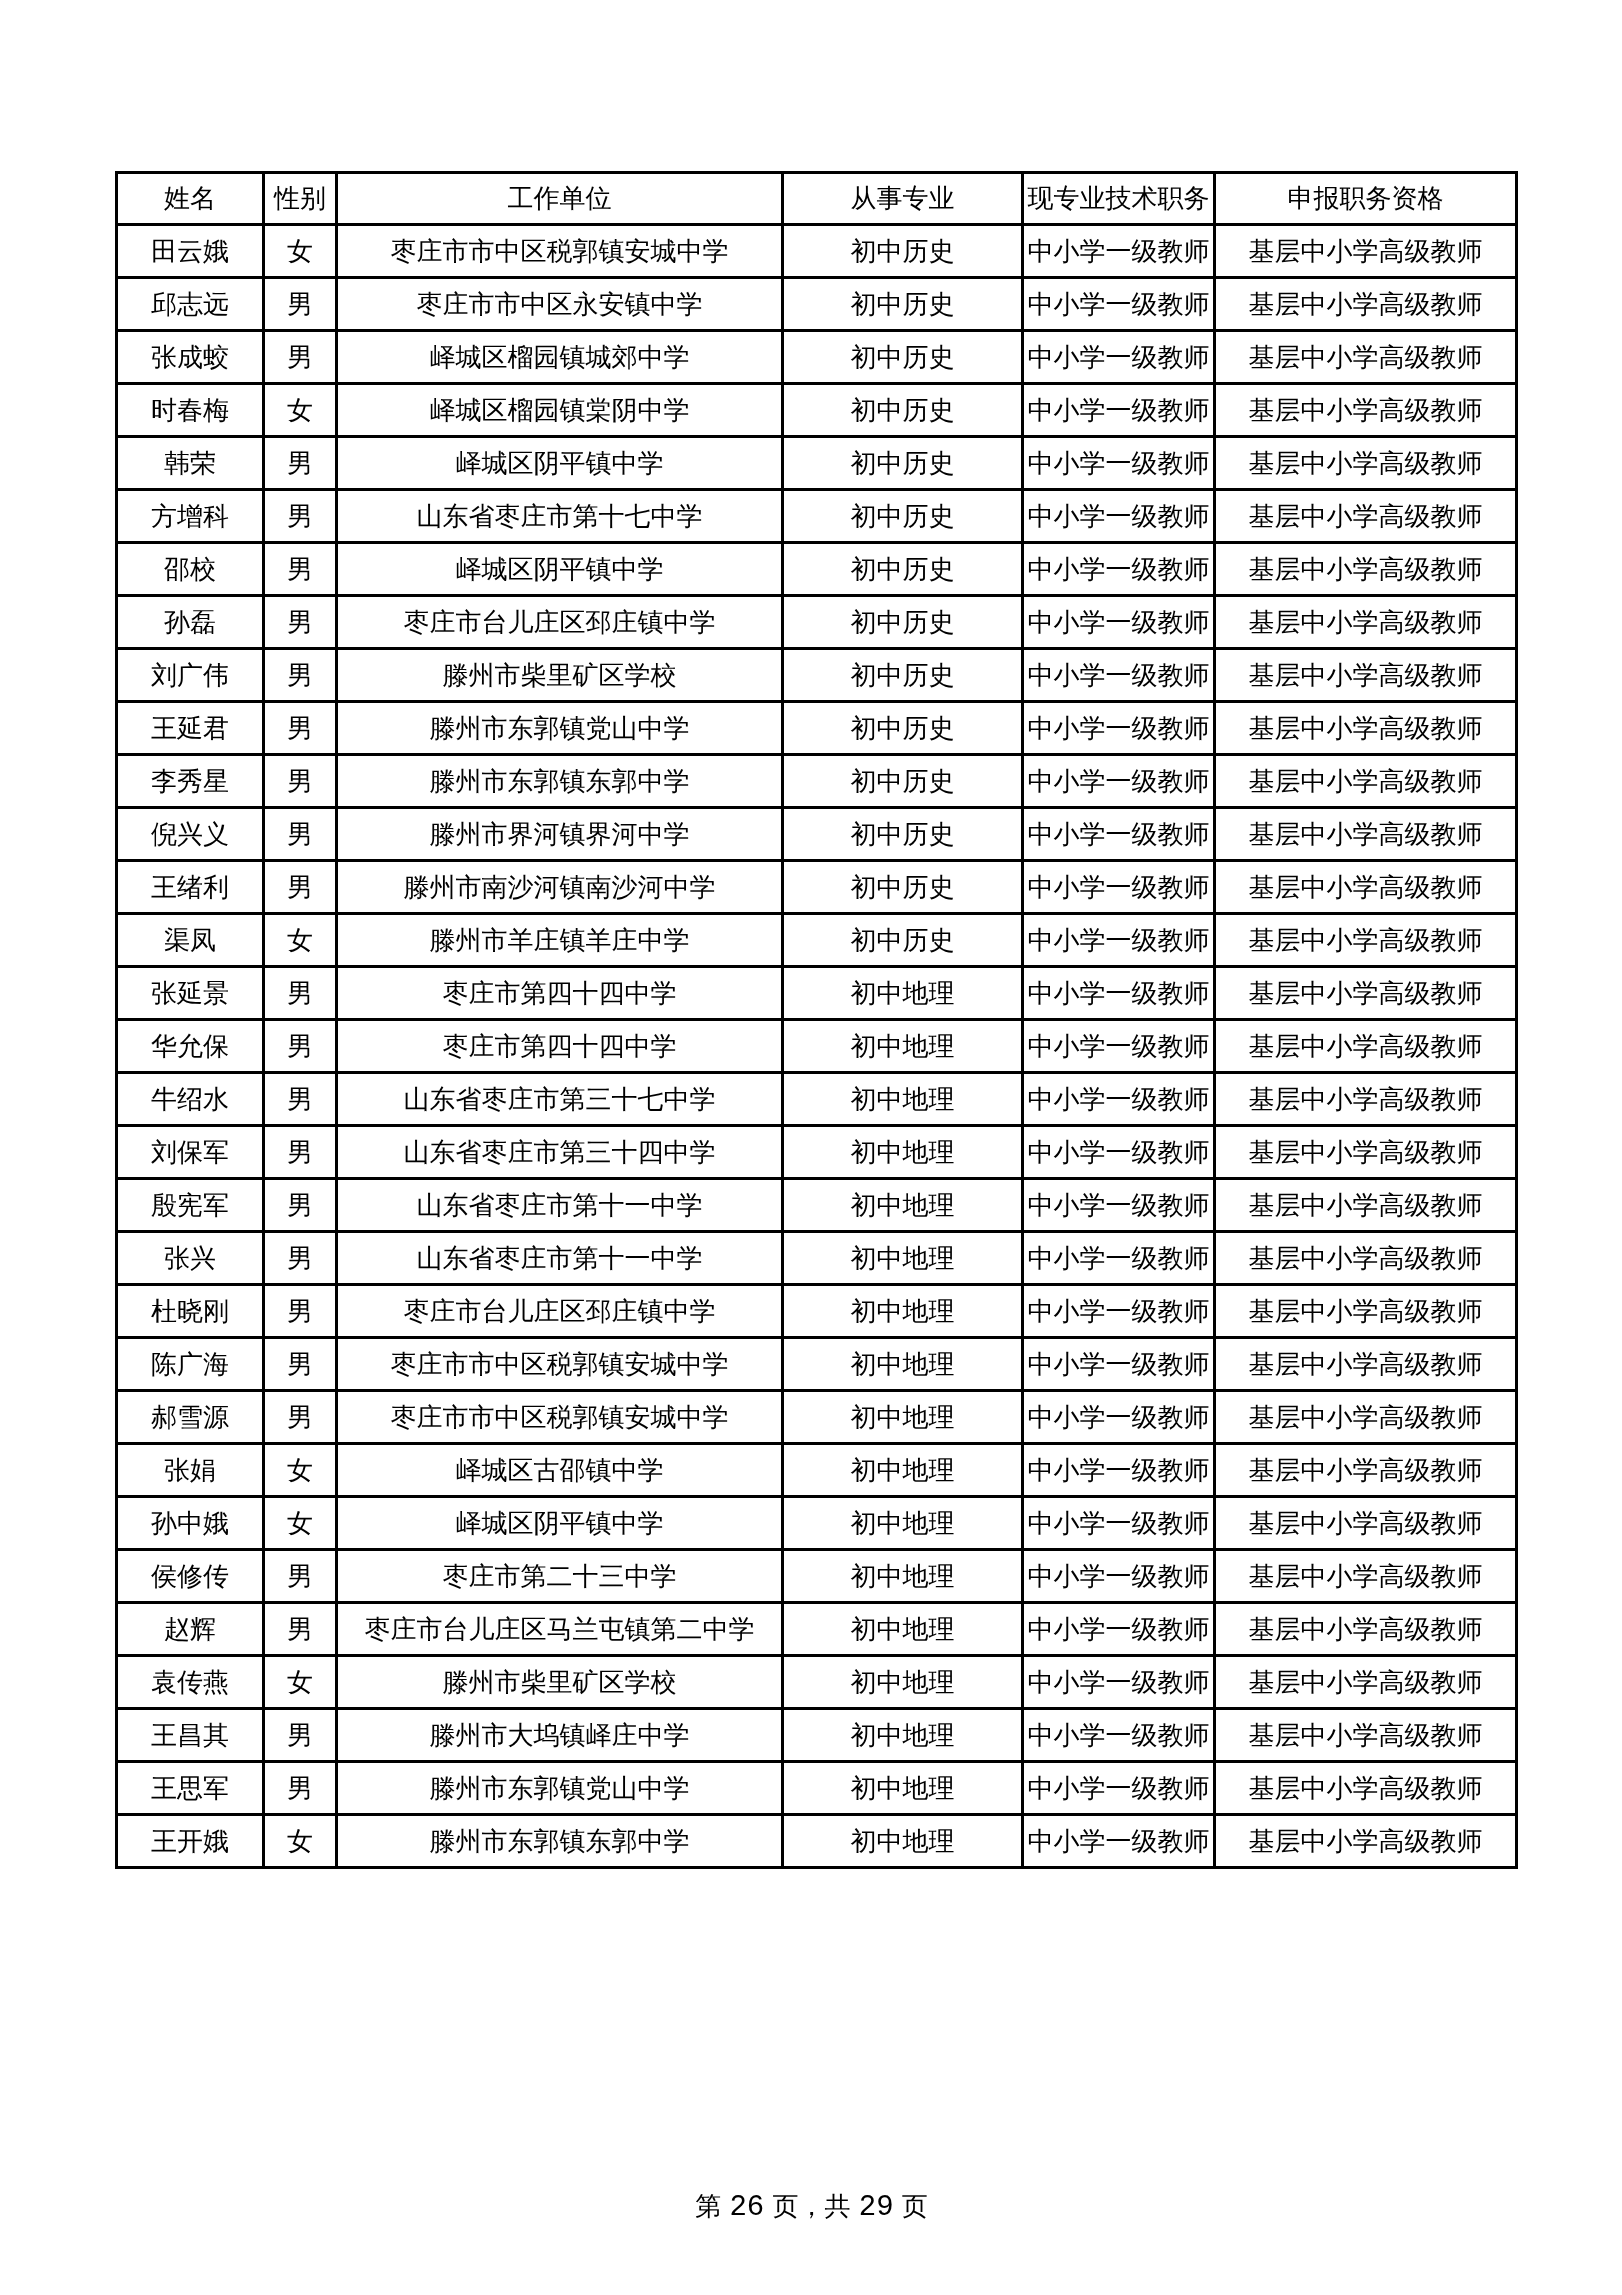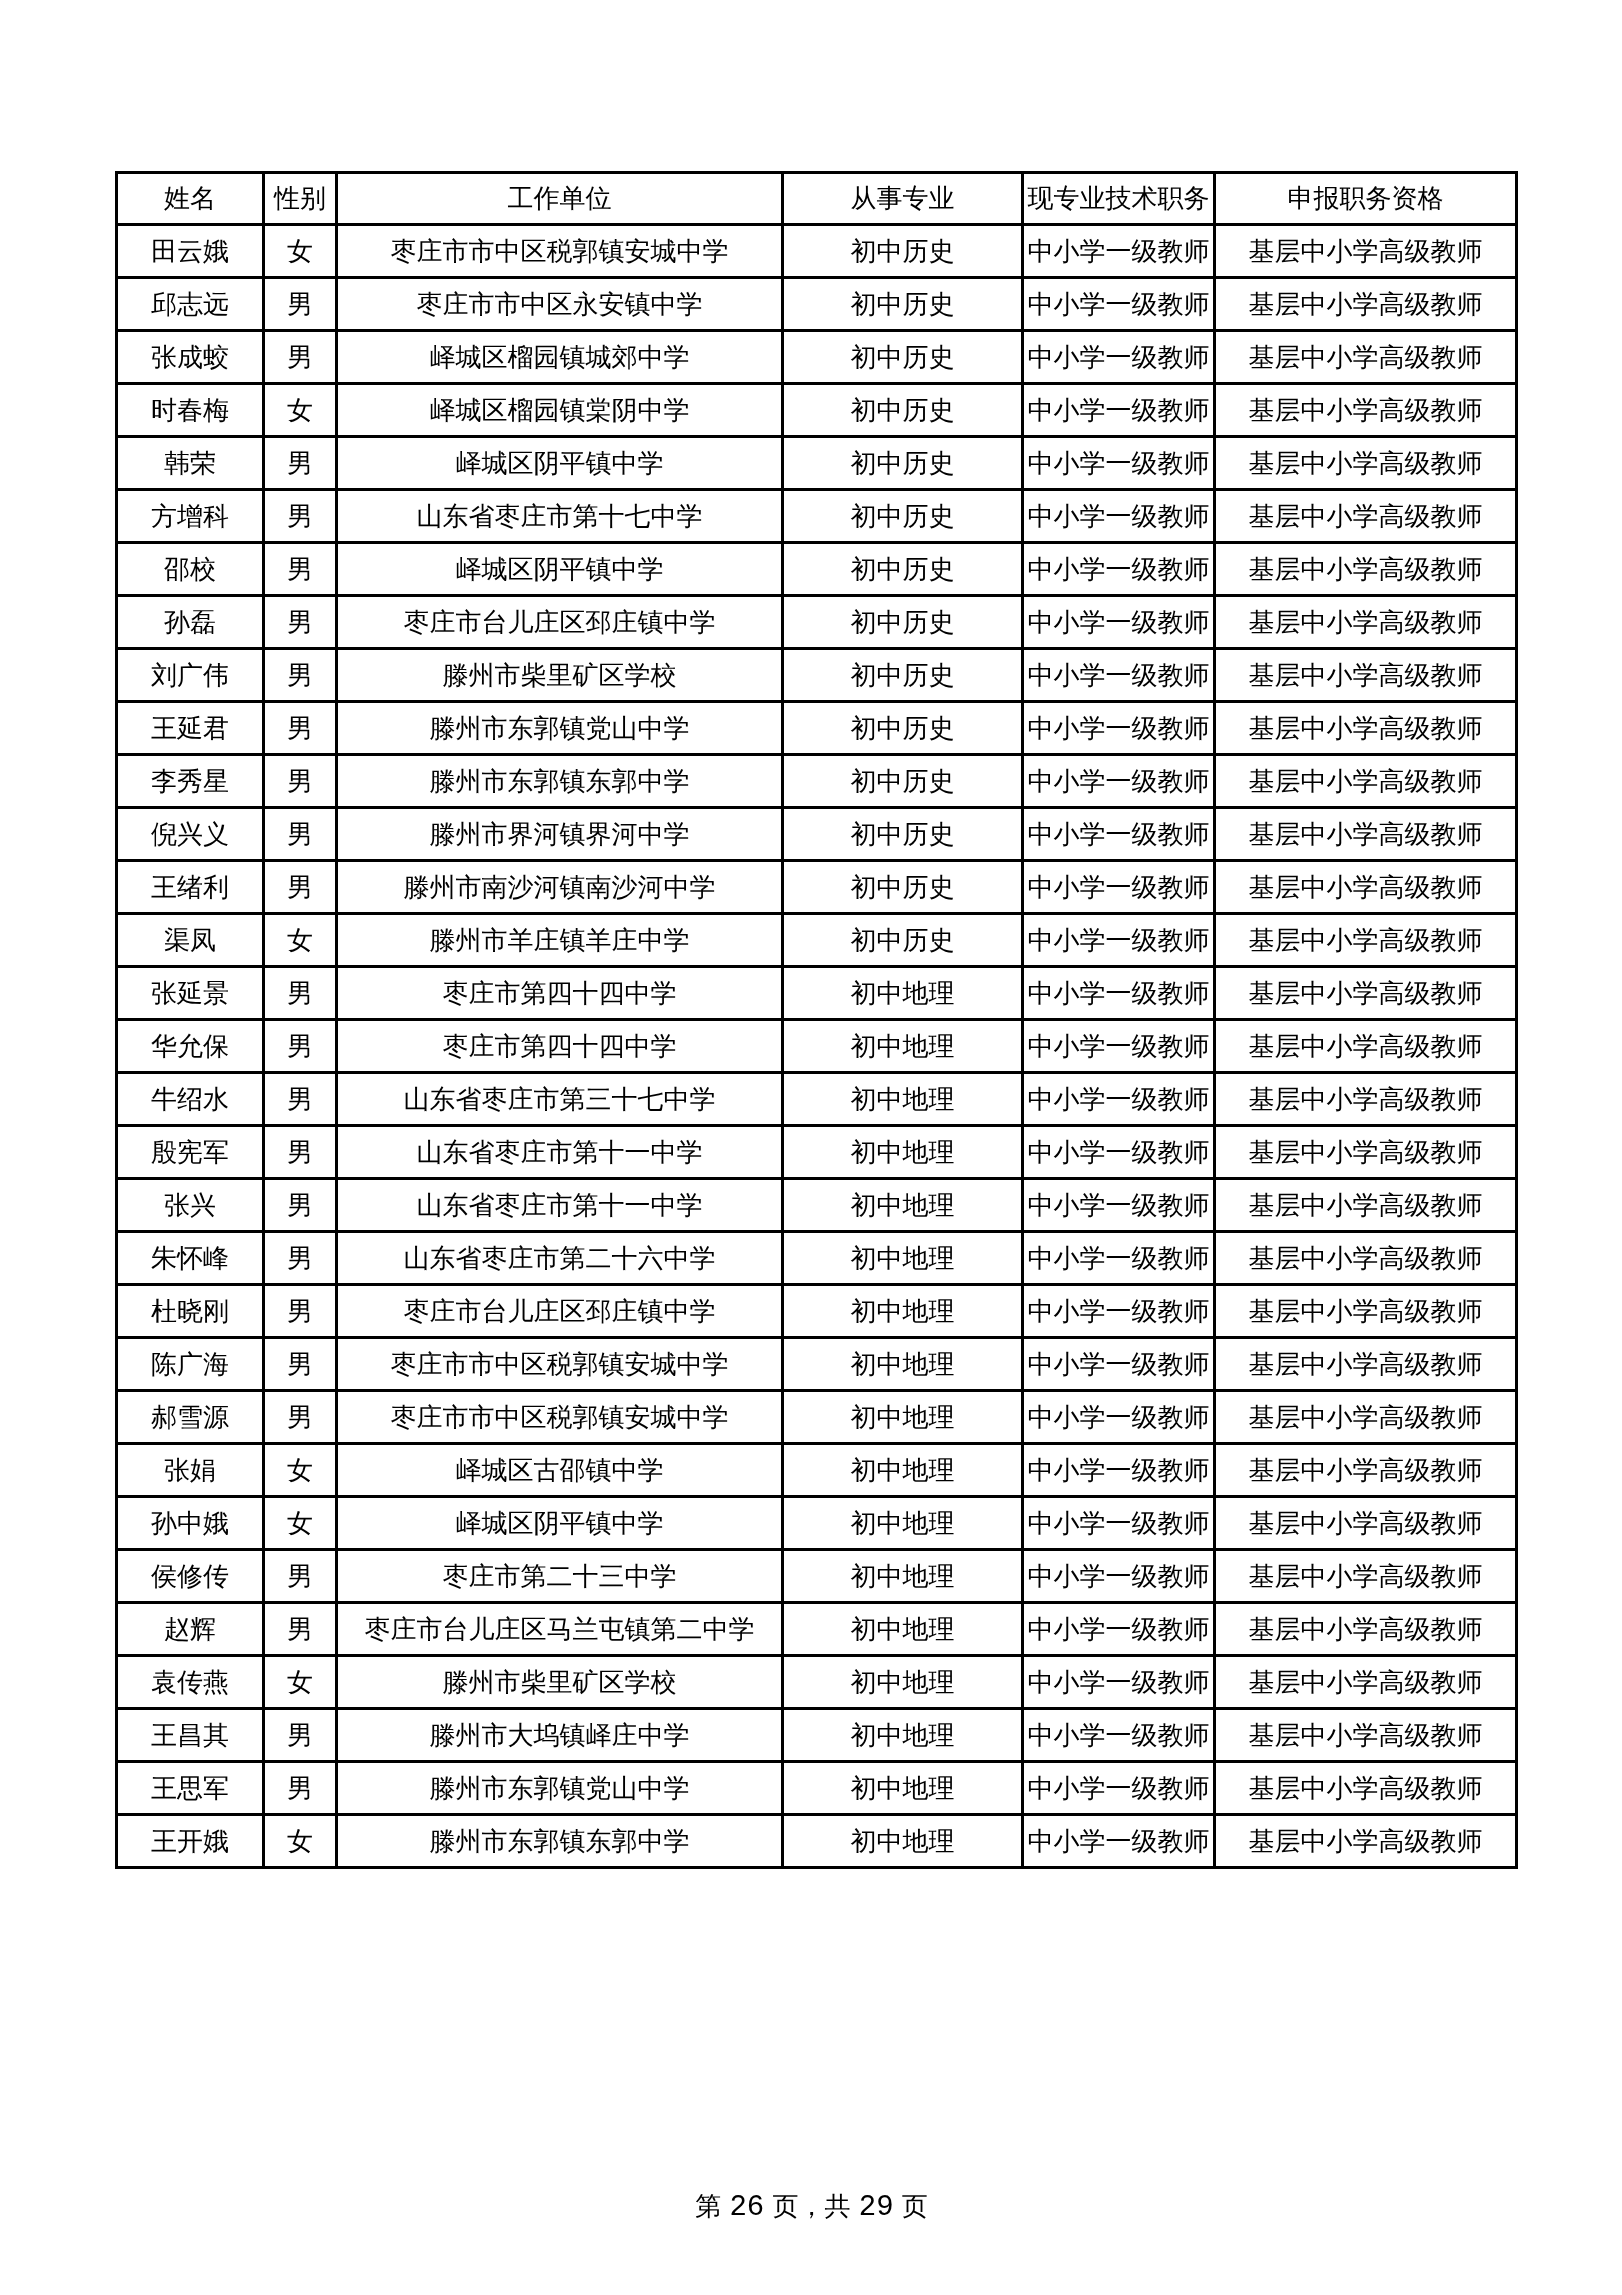--- a/index.html
+++ b/index.html
@@ -183,39 +183,39 @@
       </tr>
       <tr>
         <td>牛绍水</td>
         <td>男</td>
         <td>山东省枣庄市第三十七中学</td>
         <td>初中地理</td>
         <td>中小学一级教师</td>
         <td>基层中小学高级教师</td>
       </tr>
       <tr>
+        <td>刘保军</td>
+        <td>男</td>
+        <td>山东省枣庄市第三十四中学</td>
+        <td>初中地理</td>
+        <td>中小学一级教师</td>
+        <td>基层中小学高级教师</td>
+      </tr>
+      <tr>
         <td>殷宪军</td>
         <td>男</td>
         <td>山东省枣庄市第十一中学</td>
         <td>初中地理</td>
         <td>中小学一级教师</td>
         <td>基层中小学高级教师</td>
       </tr>
       <tr>
         <td>张兴</td>
         <td>男</td>
         <td>山东省枣庄市第十一中学</td>
-        <td>初中地理</td>
-        <td>中小学一级教师</td>
-        <td>基层中小学高级教师</td>
-      </tr>
-      <tr>
-        <td>朱怀峰</td>
-        <td>男</td>
-        <td>山东省枣庄市第二十六中学</td>
         <td>初中地理</td>
         <td>中小学一级教师</td>
         <td>基层中小学高级教师</td>
       </tr>
       <tr>
         <td>杜晓刚</td>
         <td>男</td>
         <td>枣庄市台儿庄区邳庄镇中学</td>
         <td>初中地理</td>
         <td>中小学一级教师</td>

